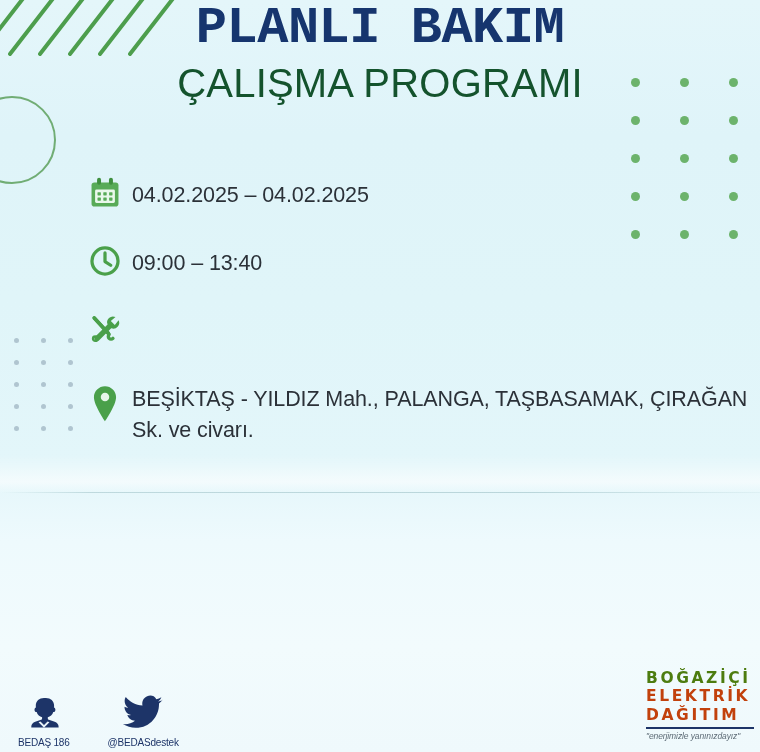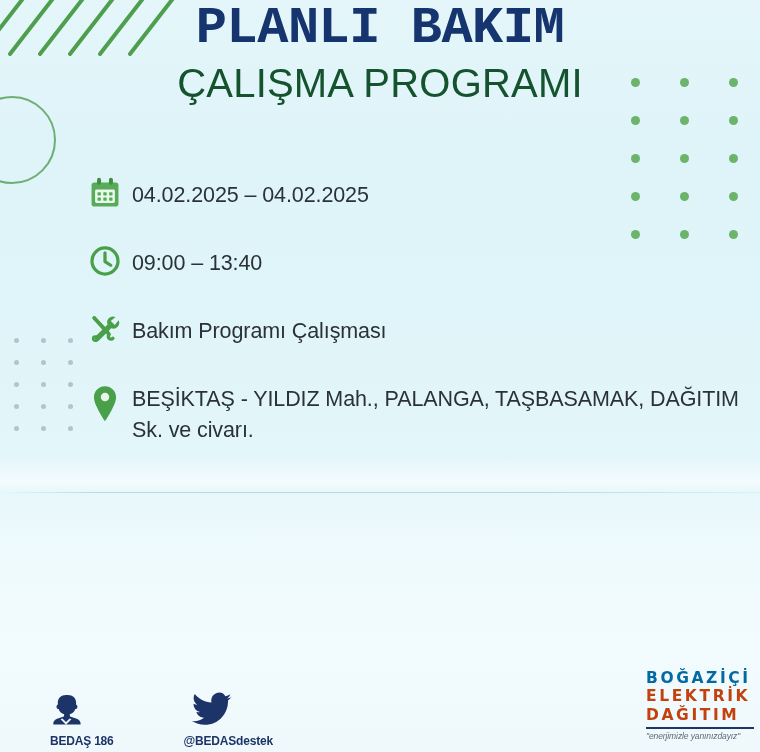--- a/index.html
+++ b/index.html
@@ -92,40 +92,39 @@
     position:absolute; left:0; right:0; bottom:0; height:96px; z-index:6;
   }
   .contacts {
     position:absolute; left:18px; bottom:4px;
     display:flex; align-items:flex-end; gap:38px;
   }
   .contact { display:flex; flex-direction:column; align-items:center; width:auto; }
   .contact-icon { height:42px; display:flex; align-items:flex-end; justify-content:center; }
   .contact-label {
     margin-top:6px;
-    font-size:12px;
-    font-weight:bold;
+    font-size:10px;
+    font-weight:normal;
     color:#1d3468;
     letter-spacing:-0.2px;
     white-space:nowrap;
-    margin-left:32px;
   }
 
   .brand {
     position:absolute; right:6px; bottom:12px;
     text-align:left; line-height:1;
   }
   .brand-line {
     font-family:"DejaVu Sans", sans-serif;
     font-weight:bold;
     font-size:15.5px;
     letter-spacing:2.6px;
     margin-bottom:3px;
   }
-  .brand-1 { color:#0369a1; }
+  .brand-1 { color:#4d7c0f; }
   .brand-2, .brand-3 { color:#c2410c; }
   .brand-rule { height:1.5px; background:#1d3468; width:108px; margin:4px 0 3px; }
   .brand-tag {
     font-size:8.5px; color:#5d6b76; letter-spacing:-0.1px;
     font-style:italic; white-space:nowrap;
   }
 </style>
 </head>
 <body>
 
@@ -224,31 +223,30 @@
       <svg width="34" height="34" viewBox="0 0 24 24" fill="none">
         <g stroke="#4aa04a" stroke-width="2.4" stroke-linecap="round" stroke-linejoin="round">
           <path d="M4.4 4.2 L14.6 15.2"></path>
           <path d="M17.6 18.6 a1.9 1.9 0 0 1-2.7-2.7"></path>
           <path d="M19.4 3.6 a4.1 4.1 0 0 0-5.6 5.2 L5.2 17.3 a1.9 1.9 0 0 0 2.7 2.7 l8.5-8.6 a4.1 4.1 0 0 0 5.2-5.6 L18.9 9.2 16.1 6.4 Z" fill="#4aa04a" stroke="none"></path>
         </g>
         <path d="M4.4 4.2 L14.3 15.0" stroke="#4aa04a" stroke-width="2.6" stroke-linecap="round"></path>
         <circle cx="5.1" cy="18.8" r="1.5" fill="none" stroke="#4aa04a" stroke-width="1.8"></circle>
       </svg>
     </div>
-    <div class="row-text">Bakım Programı Çalışması</div>
   </div>
 
   <div class="row row-loc">
     <div class="row-icon">
       <svg width="34" height="40" viewBox="0 0 24 30" fill="none">
         <path d="M12 1.6c-4.6 0-8.3 3.7-8.3 8.3 0 6.0 8.3 18 8.3 18s8.3-12 8.3-18c0-4.6-3.7-8.3-8.3-8.3z" fill="#4aa04a"></path>
         <circle cx="12" cy="9.8" r="3.2" fill="#e7f6ea"></circle>
       </svg>
     </div>
-    <div class="row-text">BEŞİKTAŞ - YILDIZ Mah., PALANGA, TAŞBASAMAK, DAĞITIM Sk. ve civarı.</div>
+    <div class="row-text">BEŞİKTAŞ - YILDIZ Mah., PALANGA, TAŞBASAMAK, ÇIRAĞAN Sk. ve civarı.</div>
   </div>
 
 </div>
 
 <div class="footer">
 
   <div class="contacts">
 
     <div class="contact">
       <div class="contact-icon">

